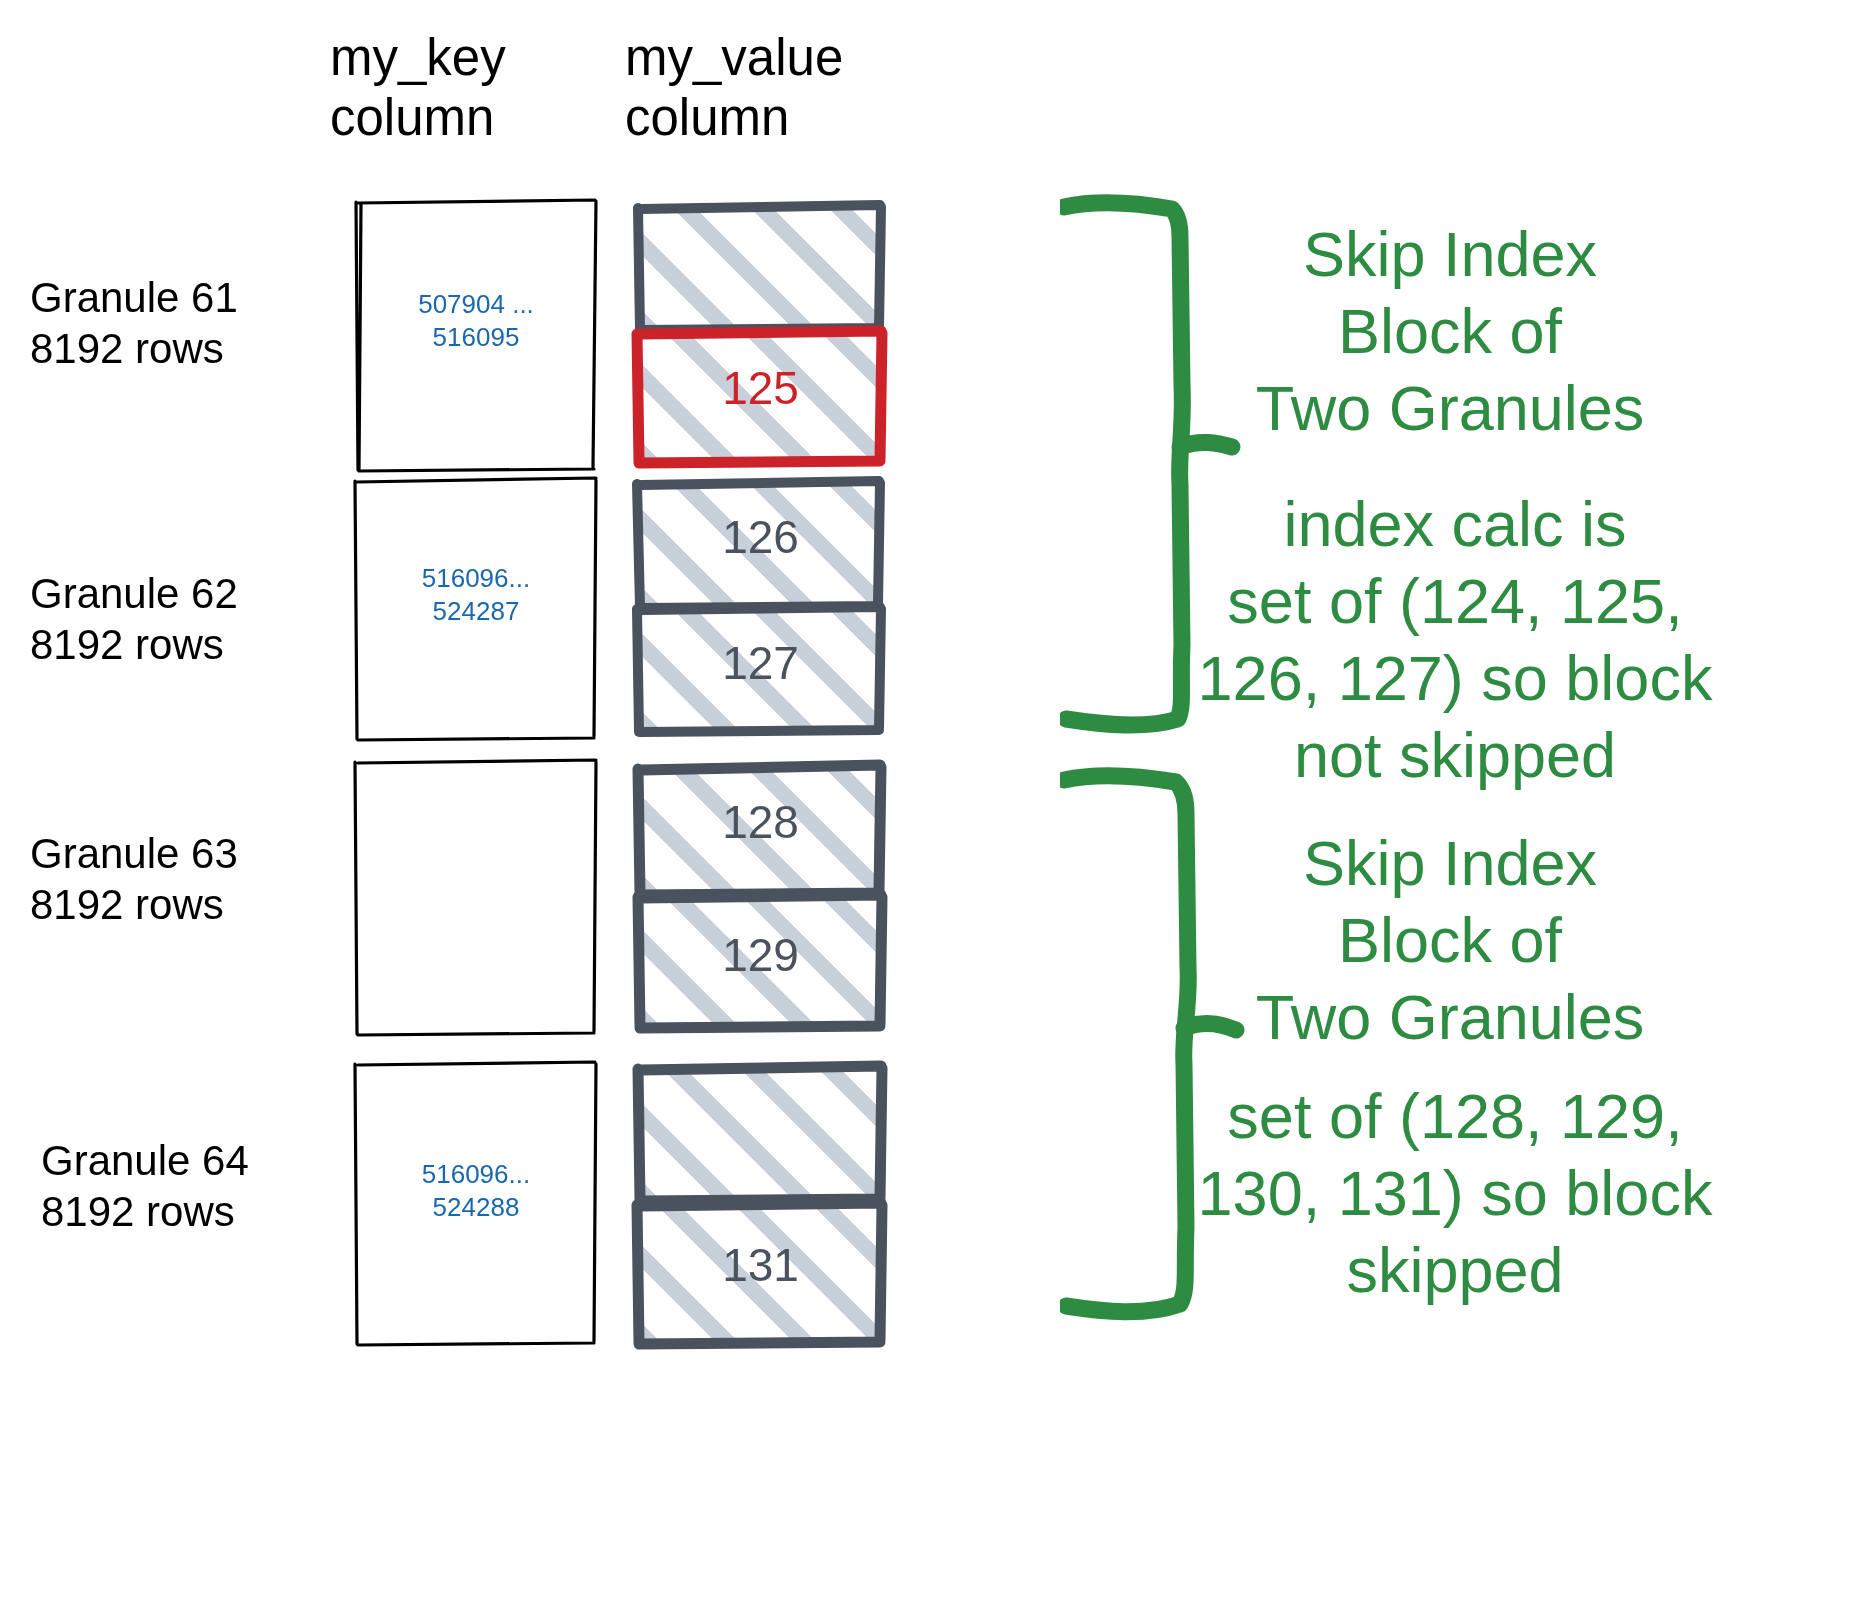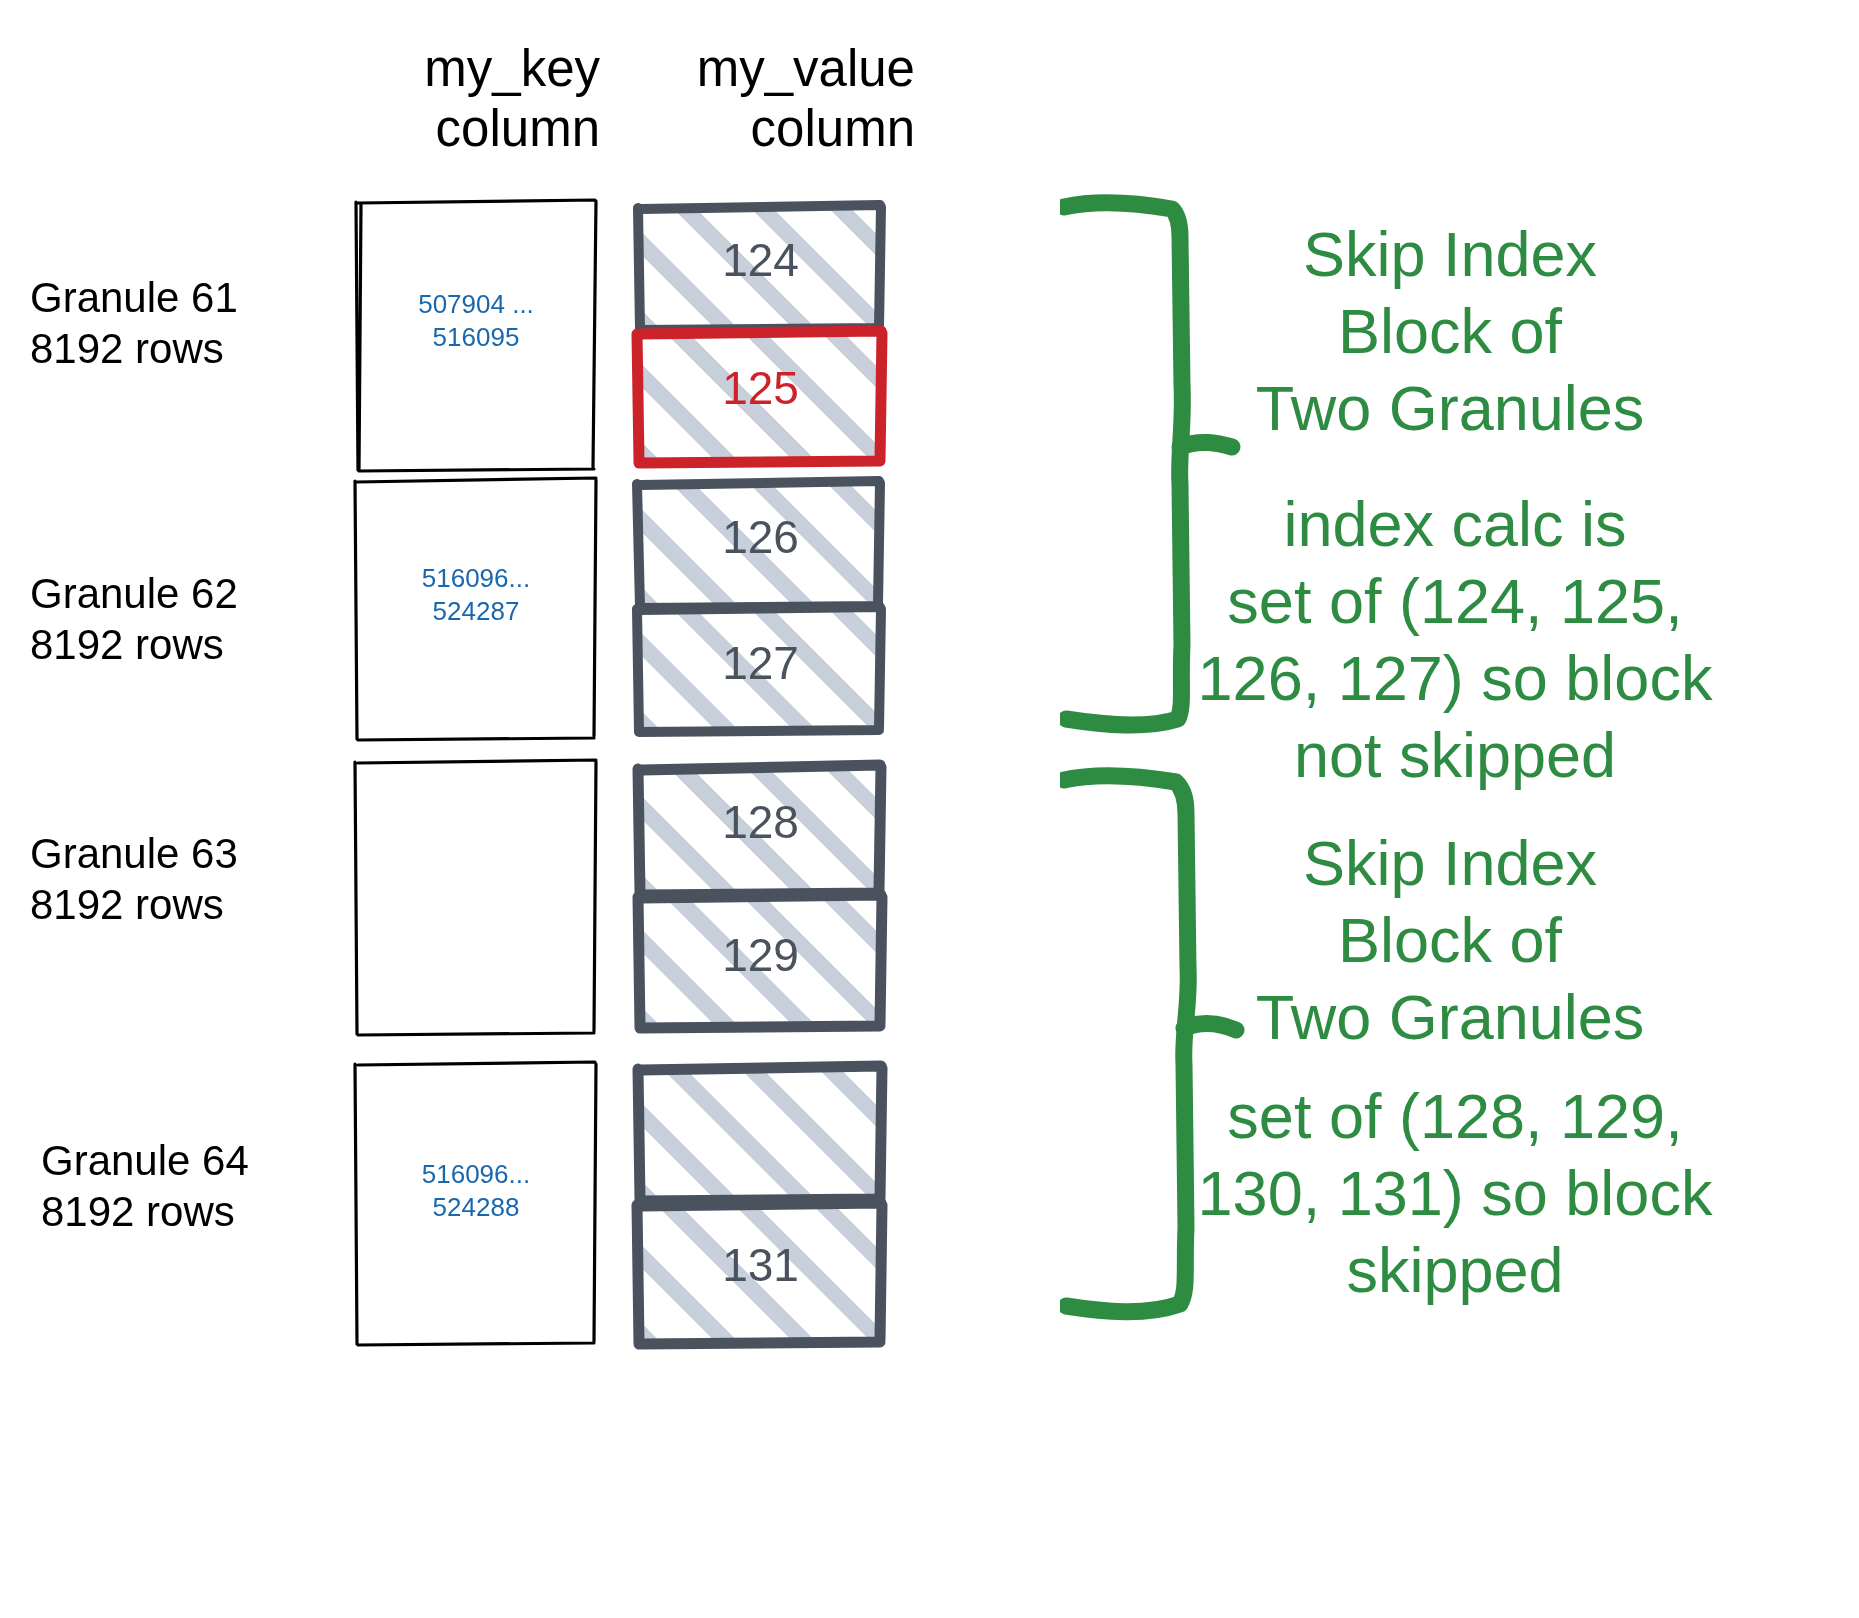--- a/index.html
+++ b/index.html
@@ -11,27 +11,26 @@
     width: 1859px;
     height: 1618px;
     position: relative;
     font-family: "Liberation Sans", sans-serif;
     overflow: hidden;
   }
 
   
   .col-header {
     position: absolute;
-    text-align: right;
+    text-align: left;
     font-size: 51px;
     line-height: 1.17;
     color: #000000;
     white-space: pre-line;
     font-family: "Liberation Sans", sans-serif;
-    margin-top: 11px;
   }
   #hdr-key   { left: 330px; top: 28px;  width: 270px; }
   #hdr-value { left: 625px; top: 28px;  width: 290px; }
 
   
   .granule-label {
     position: absolute;
     left: 30px;
     width: 300px;
     text-align: left;
@@ -131,21 +130,20 @@
     <path d="M10,11 L247,8 M248,9 L245,275 M246,277 L11,279 M10,278 L8,10 M13,12 L11,277" stroke="#000" stroke-width="3.2" fill="none" stroke-linecap="round"></path>
   </svg>
   <div class="key-text" style="top:88px;">507904 ...
 516095</div>
 </div>
 
 <div class="val-box" style="top:205px; height:124px;">
   <svg class="sketch" viewBox="0 0 269 148" preserveAspectRatio="none">
     <path d="M15,16 L254,12 M255,14 L253,134 M253,135 L14,137 M14,136 L12,15" stroke="#4A525E" stroke-width="10" fill="none" stroke-linecap="round" stroke-linejoin="round"></path>
   </svg>
-  <div class="val-text" style="top:28px;">124</div>
 </div>
 
 <div class="val-box" style="top:333px; height:128px;">
   <svg class="sketch" viewBox="0 0 269 152" preserveAspectRatio="none">
     <path d="M14,13 L255,10 M256,12 L254,139 M254,140 L13,142 M13,141 L11,13" stroke="#CC2229" stroke-width="11" fill="none" stroke-linecap="round" stroke-linejoin="round"></path>
   </svg>
   <div class="val-text hl" style="top:28px;">125</div>
 </div>
 
 <div class="granule-label" style="top:568px;">Granule 62

